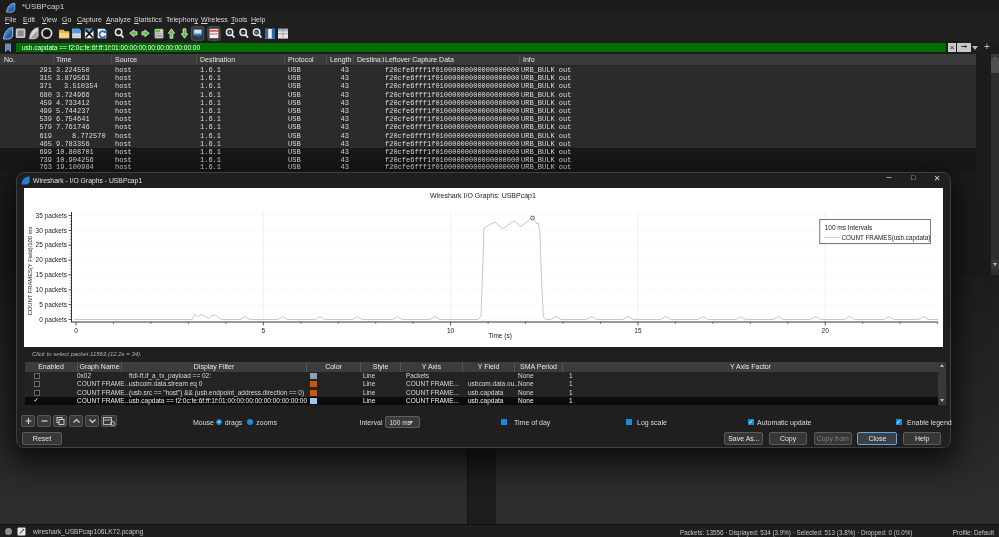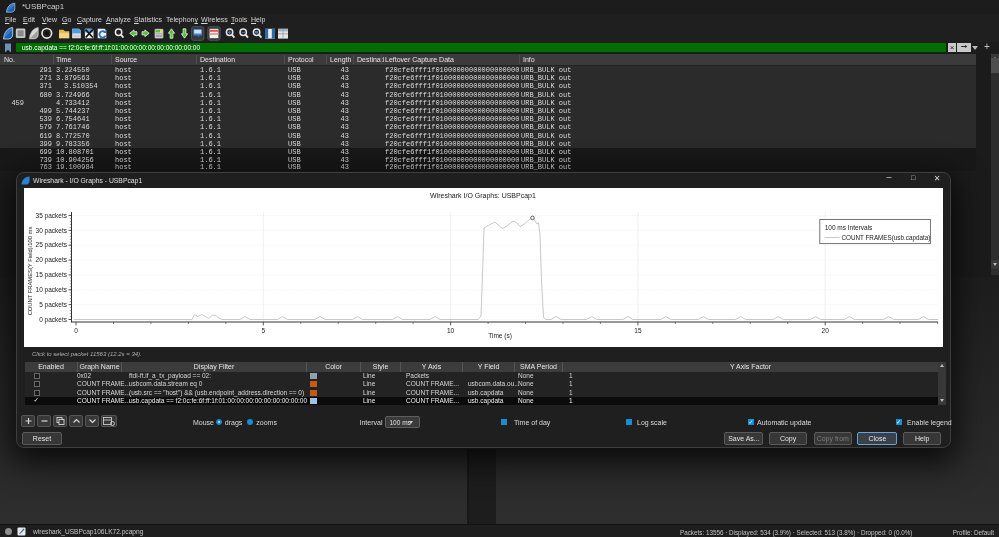--- a/index.html
+++ b/index.html
@@ -177,29 +177,29 @@
       <span class="hsep" style="left:284px"></span>
       <span class="hsep" style="left:326px"></span>
       <span class="hsep" style="left:353px"></span>
       <span class="hsep" style="left:381px"></span>
       <span class="hsep" style="left:519px"></span>
 </div>
 <div class="abs" id="plrows">
 <div class="abs" style="left:0;top:66px;width:976px;height:82px;background:#2b2b2b"></div>
 <div class="abs" style="left:0;top:148px;width:976px;height:23px;background:#181818"></div>
 <div class="prow" style="top:66.0px"><span style="right:924px">291</span><span style="left:56px">3.224550</span><span style="left:115px">host</span><span style="left:200px">1.6.1</span><span style="left:288px">USB</span><span style="right:627px">43</span><span style="left:385px">f20cfe6fff1f01000000000000000000</span><span style="left:521px">URB_BULK out</span></div>
-<div class="prow" style="top:74.2px"><span style="right:924px">271</span><span style="left:56px">3.879563</span><span style="left:115px">host</span><span style="left:200px">1.6.1</span><span style="left:288px">USB</span><span style="right:627px">43</span><span style="left:385px">f20cfe6fff1f01000000000000000000</span><span style="left:521px">URB_BULK out</span></div>
+<div class="prow" style="top:74.2px"><span style="right:924px">315</span><span style="left:56px">3.879563</span><span style="left:115px">host</span><span style="left:200px">1.6.1</span><span style="left:288px">USB</span><span style="right:627px">43</span><span style="left:385px">f20cfe6fff1f01000000000000000000</span><span style="left:521px">URB_BULK out</span></div>
 <div class="prow" style="top:82.4px"><span style="right:924px">371</span><span style="left:64px">3.510354</span><span style="left:115px">host</span><span style="left:200px">1.6.1</span><span style="left:288px">USB</span><span style="right:627px">43</span><span style="left:385px">f20cfe6fff1f01000000000000000000</span><span style="left:521px">URB_BULK out</span></div>
 <div class="prow" style="top:90.6px"><span style="right:924px">680</span><span style="left:56px">3.724966</span><span style="left:115px">host</span><span style="left:200px">1.6.1</span><span style="left:288px">USB</span><span style="right:627px">43</span><span style="left:385px">f20cfe6fff1f01000000000000000000</span><span style="left:521px">URB_BULK out</span></div>
-<div class="prow" style="top:98.8px"><span style="right:952px">459</span><span style="left:56px">4.733412</span><span style="left:115px">host</span><span style="left:200px">1.6.1</span><span style="left:288px">USB</span><span style="right:627px">43</span><span style="left:385px">f20cfe6fff1f01000000000000000000</span><span style="left:521px">URB_BULK out</span></div>
+<div class="prow" style="top:98.8px"><span style="right:924px">459</span><span style="left:56px">4.733412</span><span style="left:115px">host</span><span style="left:200px">1.6.1</span><span style="left:288px">USB</span><span style="right:627px">43</span><span style="left:385px">f20cfe6fff1f01000000000000000000</span><span style="left:521px">URB_BULK out</span></div>
 <div class="prow" style="top:107.0px"><span style="right:924px">499</span><span style="left:56px">5.744237</span><span style="left:115px">host</span><span style="left:200px">1.6.1</span><span style="left:288px">USB</span><span style="right:627px">43</span><span style="left:385px">f20cfe6fff1f01000000000000000000</span><span style="left:521px">URB_BULK out</span></div>
 <div class="prow" style="top:115.2px"><span style="right:924px">539</span><span style="left:56px">6.754641</span><span style="left:115px">host</span><span style="left:200px">1.6.1</span><span style="left:288px">USB</span><span style="right:627px">43</span><span style="left:385px">f20cfe6fff1f01000000000000000000</span><span style="left:521px">URB_BULK out</span></div>
 <div class="prow" style="top:123.4px"><span style="right:924px">579</span><span style="left:56px">7.761746</span><span style="left:115px">host</span><span style="left:200px">1.6.1</span><span style="left:288px">USB</span><span style="right:627px">43</span><span style="left:385px">f20cfe6fff1f01000000000000000000</span><span style="left:521px">URB_BULK out</span></div>
-<div class="prow" style="top:131.6px"><span style="right:924px">619</span><span style="left:56px">8.772570</span><span style="left:115px">host</span><span style="left:200px">1.6.1</span><span style="left:288px">USB</span><span style="right:627px">43</span><span style="left:385px">f20cfe6fff1f01000000000000000000</span><span style="left:521px">URB_BULK out</span></div>
-<div class="prow" style="top:139.8px"><span style="right:924px">399</span><span style="left:56px">9.783356</span><span style="left:115px">host</span><span style="left:200px">1.6.1</span><span style="left:288px">USB</span><span style="right:627px">43</span><span style="left:385px">f20cfe6fff1f01000000000000000000</span><span style="left:521px">URB_BULK out</span></div>
+<div class="prow" style="top:131.6px"><span style="right:924px">619</span><span style="left:72px">8.772570</span><span style="left:115px">host</span><span style="left:200px">1.6.1</span><span style="left:288px">USB</span><span style="right:627px">43</span><span style="left:385px">f20cfe6fff1f01000000000000000000</span><span style="left:521px">URB_BULK out</span></div>
+<div class="prow" style="top:139.8px"><span style="right:924px">465</span><span style="left:56px">9.783356</span><span style="left:115px">host</span><span style="left:200px">1.6.1</span><span style="left:288px">USB</span><span style="right:627px">43</span><span style="left:385px">f20cfe6fff1f01000000000000000000</span><span style="left:521px">URB_BULK out</span></div>
 <div class="prow" style="top:148.0px"><span style="right:924px">699</span><span style="left:56px">10.808701</span><span style="left:115px">host</span><span style="left:200px">1.6.1</span><span style="left:288px">USB</span><span style="right:627px">43</span><span style="left:385px">f20cfe6fff1f01000000000000000000</span><span style="left:521px">URB_BULK out</span></div>
 <div class="prow" style="top:156.2px"><span style="right:924px">739</span><span style="left:56px">10.904256</span><span style="left:115px">host</span><span style="left:200px">1.6.1</span><span style="left:288px">USB</span><span style="right:627px">43</span><span style="left:385px">f20cfe6fff1f01000000000000000000</span><span style="left:521px">URB_BULK out</span></div>
 <div class="prow" style="top:163px"><span style="right:924px">763</span><span style="left:56px">19.100984</span><span style="left:115px">host</span><span style="left:200px">1.6.1</span><span style="left:288px">USB</span><span style="right:627px">43</span><span style="left:385px">f20cfe6fff1f01000000000000000000</span><span style="left:521px">URB_BULK out</span></div>
 </div>
 <div class="abs" style="left:0;top:171px;width:999px;height:106px;background:#1b1b1b"></div>
 
 <div class="abs" id="rstrip"></div>
 <div class="abs" id="vscroll">
   <div class="abs" style="left:0;top:0;width:8px;height:9px;background:#383838"></div>
   <div class="abs" style="left:1.5px;top:3px;width:0;height:0;border-left:2.5px solid transparent;border-right:2.5px solid transparent;border-bottom:3.5px solid #b9b9b9"></div>

